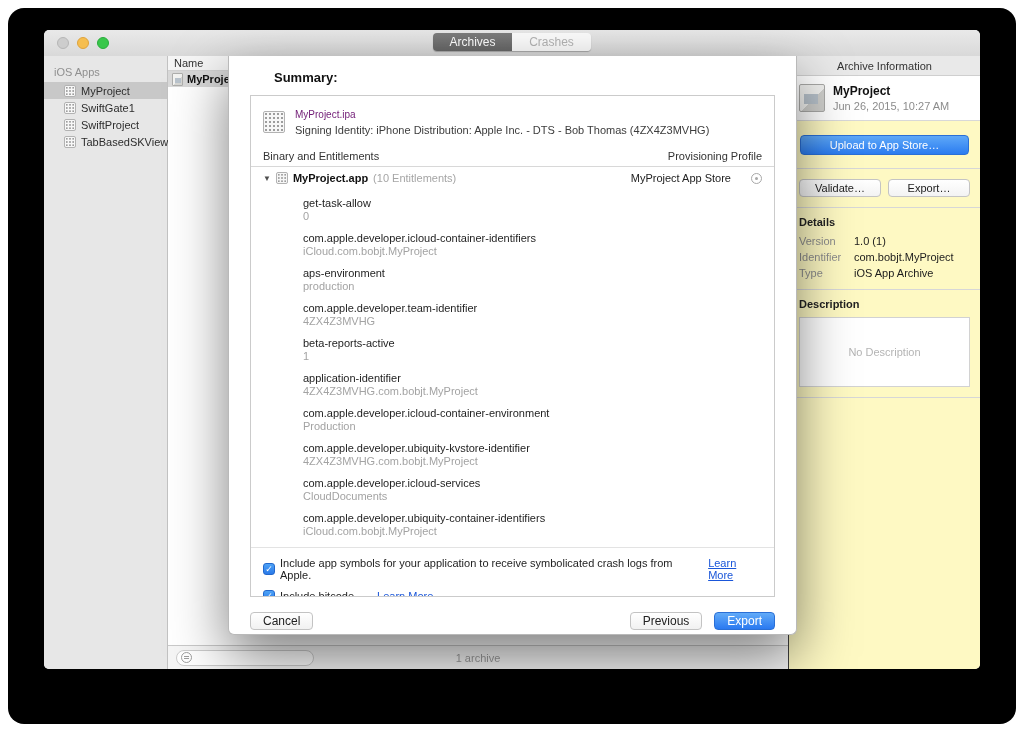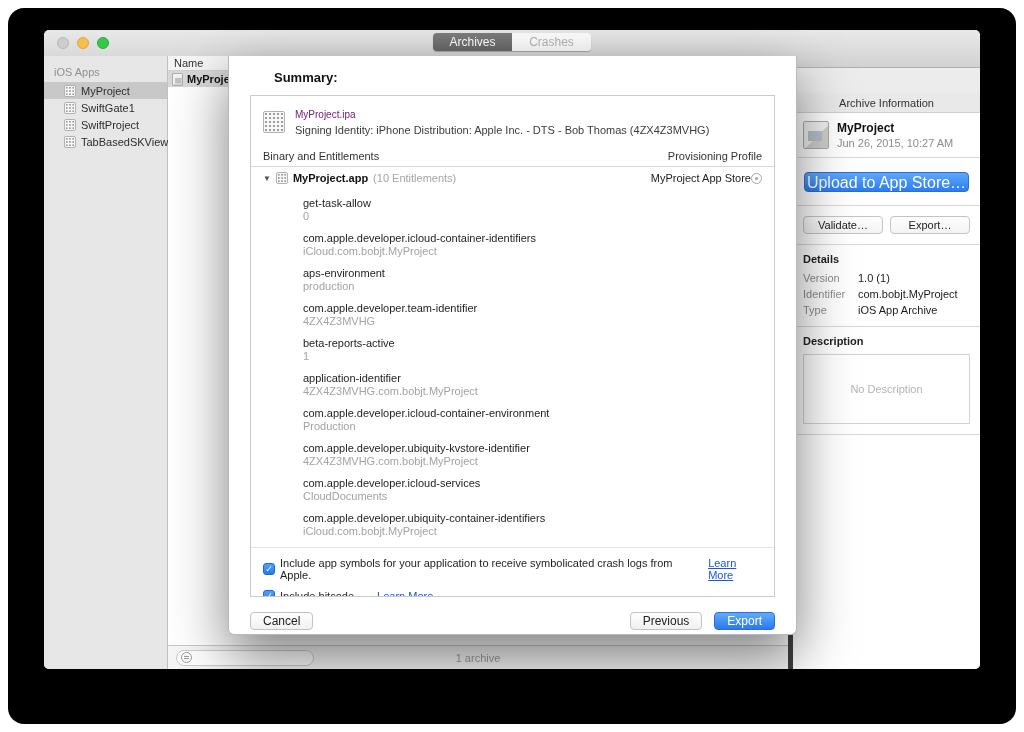--- a/index.html
+++ b/index.html
@@ -54,32 +54,32 @@
                display:flex; align-items:center; }
   .filter { margin-left:8px; width:138px; height:16px; background:#fff; border:1px solid #cccccc;
             border-radius:9px; display:flex; align-items:center; padding:0 4px; }
   .filter-icon { width:11px; height:11px; border:1px solid #9d9d9d; border-radius:50%; position:relative; flex:none; }
   .filter-icon::after { content:""; position:absolute; left:2px; top:3px; width:5px; height:1px; background:#9d9d9d;
                         box-shadow:0 2px 0 #9d9d9d; }
   .filter input { border:none; outline:none; width:100px; height:12px; font-size:10px; background:transparent; }
   .count { position:absolute; left:0; right:0; text-align:center; font-size:11px; color:#9b9b9b; }
 
   
-  .inspector { width:192px; background:#ffffff; border-left:5px solid #404040; font-size:11px; flex:none;margin-top:37px; }
+  .inspector { width:192px; background:#fef9c3; border-left:1px solid #404040; font-size:11px; flex:none; }
   .insp-title { height:20px; line-height:20px; text-align:center; background:#e9e9e9;
                 border-bottom:1px solid #cfcfcf; color:#333; }
   .insp-info { background:#fff; border-bottom:1px solid #d8d8d8; padding:8px 10px; display:flex; gap:8px; align-items:center; }
   .arch-icon { width:26px; height:28px; background:linear-gradient(135deg,#f1f1ef 55%,#cfcfcc 56%);
                border:1px solid #a9a9a7; border-radius:2px; position:relative; flex:none; }
   .arch-icon::after { content:""; position:absolute; left:4px; top:9px; width:14px; height:10px; background:#b7c1ca; }
   .insp-name { font-size:12px; font-weight:bold; color:#111; }
   .insp-date { font-size:11px; color:#8c8c8c; margin-top:2px; }
   .upload-btn { display:block; margin:14px 11px 13px; height:20px; border-radius:4px;
                 background:linear-gradient(#5ea8f8,#2b7cf0); border:1px solid #2a6fd6;
-                color:#fff; font-size:16px; text-align:center; line-height:19px; width:calc(100% - 22px); }
+                color:#fff; font-size:11px; text-align:center; line-height:19px; width:calc(100% - 22px); }
   .hdiv { border-top:1px solid #d7d7d7; }
   .insp-btn-row { display:flex; gap:7px; margin:10px 10px; }
   .insp-btn { flex:1; height:18px; background:linear-gradient(#ffffff,#f3f3f3); border:1px solid #c4c4c4;
               border-radius:4px; font-size:11px; color:#222; font-family:inherit; }
   .section { padding:8px 10px 10px; }
   .sec-h { font-weight:bold; color:#222; margin-bottom:7px; }
   .kv { display:grid; grid-template-columns:50px 1fr; column-gap:5px; row-gap:4px; }
   .kv .k { color:#8c8c8c; }
   .kv .v { color:#1c1c1c; white-space:nowrap; }
   .desc-box { margin-top:2px; height:70px; background:#fff; border:1px solid #d2d2d2;
@@ -95,21 +95,21 @@
   .pkg .grid-icon.big { width:22px; height:22px; background-size:4px 4px; margin:2px 0 0; }
   .pkg-name { font-size:10px; color:#701a75; }
   .pkg-sign { font-size:11px; color:#3c3c3c; margin-top:4px; }
   .cols { display:flex; justify-content:space-between; padding:2px 12px 4px; font-size:11px; color:#333;
           border-bottom:1px solid #d8d8d8; }
   .app-row { display:flex; justify-content:space-between; align-items:center; padding:5px 12px 4px; font-size:11px; }
   .app-left { display:flex; align-items:center; gap:5px; }
   .tri { font-size:8px; color:#4f4f4f; }
   .app-name { font-weight:bold; color:#111; }
   .app-count { color:#a5a5a5; }
-  .app-right { display:flex; align-items:center; gap:0; color:#222; }
+  .app-right { display:flex; align-items:center; gap:20px; color:#222; }
   .gear { width:11px; height:11px; border:1px solid #a8a8a8; border-radius:50%; position:relative; }
   .gear::after { content:""; position:absolute; left:3px; top:3px; width:3px; height:3px; background:#a8a8a8; border-radius:50%; }
   .ents { padding:9px 12px 0 52px; }
   .ent { margin-bottom:10px; }
   .ent-key { font-size:11px; color:#1e1e1e; line-height:12px; }
   .ent-val { font-size:11px; color:#a3a3a3; line-height:12px; margin-top:1px; }
   .ents-div { border-top:1px solid #e3e3e3; }
   .opts { margin-top:auto; padding:0 12px 9px; }
   .opt { display:flex; align-items:center; margin-top:9px; font-size:11px; color:#1e1e1e; }
   .cb { width:12px; height:12px; border-radius:3px; background:linear-gradient(#4da2f6,#2a7ae9);

